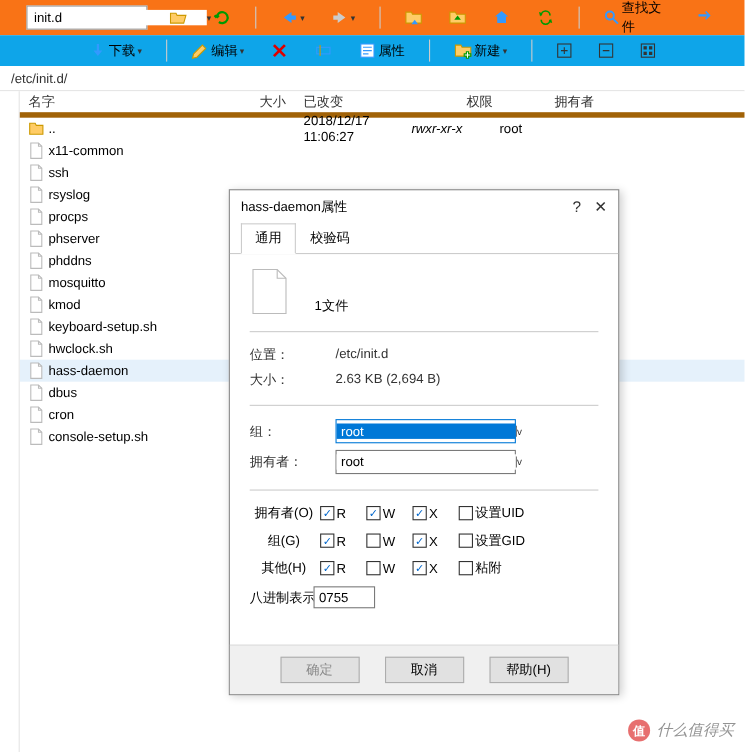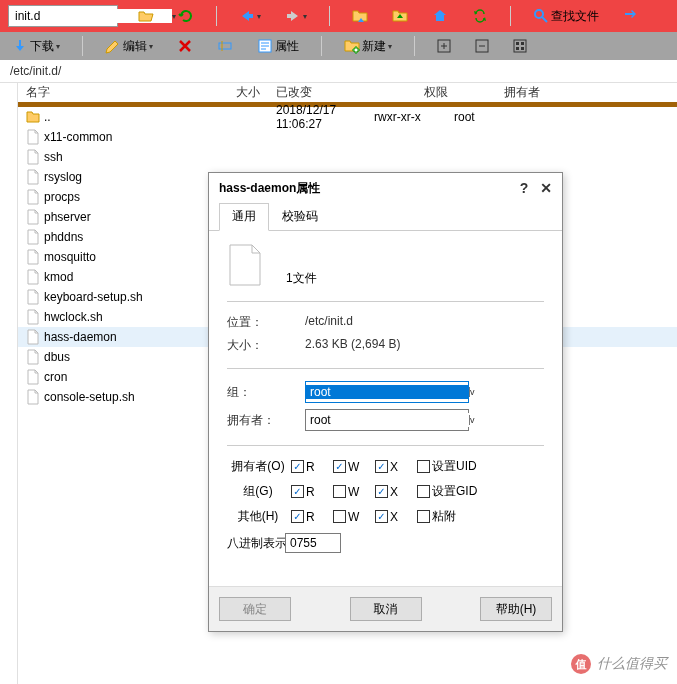--- a/index.html
+++ b/index.html
@@ -1,19 +1,19 @@
 <!DOCTYPE html>
 <html><head>
 <meta charset="utf-8">
 <style>
 * { box-sizing: border-box; margin: 0; padding: 0; font-family: "Microsoft YaHei", "Segoe UI", sans-serif; font-size: 12px; }
 body { background: #fff; width: 677px; height: 684px; position: relative; overflow: hidden; }
 
-.toolbar { display: flex; align-items: center; padding: 4px 8px; gap: 16px; background: #ef4444; height: 32px; }
-.toolbar2 { display: flex; align-items: center; padding: 4px 8px; gap: 16px; background: #a3a3a3; height: 28px; }
+.toolbar { display: flex; align-items: center; padding: 4px 24px; gap: 16px; background: #f97316; height: 32px; }
+.toolbar2 { display: flex; align-items: center; padding: 4px 8px; gap: 16px; background: #0ea5e9; height: 28px; justify-content: center; }
 .tb-sep { width: 1px; height: 20px; background: #ccc; margin: 0 2px; }
 .tb-btn { display: inline-flex; align-items: center; padding: 2px 4px; cursor: pointer; gap: 2px; }
 .dd-arrow { font-size: 8px; color: #333; }
 .addr-combo { display: flex; align-items: center; border: 1px solid #999; height: 22px; width: 110px; background: #fff; }
 .addr-combo .folder-ic { width: 16px; height: 16px; margin: 0 2px; }
 .addr-combo input { border: none; flex: 1; outline: none; padding: 0 2px; font-size: 12px; }
 
 .pathbar { background: #fff; padding: 2px 10px; font-size: 12px; color: #333; height: 22px; display: flex; align-items: center; }
 
 .main { display: flex; height: calc(100% - 82px); border-top: 1px solid #e0e0e0; }
@@ -25,27 +25,27 @@
 .col-size { width: 50px; text-align: right; padding-right: 8px; }
 .col-date { width: 148px; padding-left: 8px; }
 .col-perm { width: 80px; padding-left: 8px; }
 .col-owner { width: 80px; padding-left: 8px; }
 
 .list-body { }
 .list-row { display: flex; height: 20px; align-items: center; }
 .list-row.selected { background: #e5f1fb; }
 .list-row .fname { width: 200px; padding-left: 8px; display: flex; align-items: center; gap: 4px; }
 .list-row .fdate { width: 148px; padding-left: 58px; }
-.list-row .fperm { width: 80px; padding-left: 8px; }
+.list-row .fperm { width: 80px; padding-left: 8px; font-style: italic; }
 .list-row .fowner { width: 80px; padding-left: 8px; }
 
 .file-icon { width: 14px; height: 16px; display: inline-block; }
 
 .dialog { position: absolute; left: 208px; top: 172px; width: 355px; height: 460px; background: #fff; border: 1px solid #888; box-shadow: 2px 2px 8px rgba(0,0,0,0.2); }
-.dlg-title { display: flex; align-items: center; justify-content: space-between; padding: 6px 10px; height: 30px; font-weight: bold; }
+.dlg-title { display: flex; align-items: center; justify-content: space-between; padding: 6px 10px; height: 30px; }
 .dlg-title-text { font-size: 12px; }
 .dlg-title-btns { display: flex; gap: 12px; }
 .dlg-close, .dlg-help { cursor: pointer; font-size: 14px; color: #333; }
 
 .tabs { display: flex; padding: 0 10px; border-bottom: 1px solid #ccc; }
 .tab { padding: 4px 12px; border: 1px solid transparent; cursor: pointer; }
 .tab.active { border: 1px solid #ccc; border-bottom: 1px solid #fff; background: #fff; margin-bottom: -1px; }
 
 .dlg-body { padding: 12px 18px; }
 .file-info { display: flex; align-items: flex-end; gap: 23px; margin-bottom: 14px; }
@@ -61,21 +61,21 @@
 .combo.focused input { background: #0078d7; color: #fff; }
 .combo .combo-btn { width: 18px; text-align: center; border-left: 1px solid #7a7a7a; cursor: pointer; font-size: 9px; color: #333; }
 
 .perm-grid { display: grid; grid-template-columns: 62px 40px 40px 40px 70px; gap: 8px 2px; align-items: center; text-align: center; }
 .perm-grid label { display: flex; align-items: center; gap: 2px; }
 .chk { width: 13px; height: 13px; border: 1px solid #333; display: inline-flex; align-items: center; justify-content: center; font-size: 10px; color: #0066cc; }
 
 .octal-row { display: flex; align-items: center; margin-top: 8px; }
 .octal-row input { border: 1px solid #7a7a7a; width: 56px; height: 20px; padding: 0 4px; margin-left: -2px; }
 
-.dlg-buttons { position: absolute; bottom: 0; left: 0; right: 0; background: #f0f0f0; border-top: 1px solid #ddd; padding: 10px; display: flex; justify-content: space-between; gap: 8px; }
+.dlg-buttons { position: absolute; bottom: 0; left: 0; right: 0; background: #f0f0f0; border-top: 1px solid #ddd; padding: 10px; display: flex; justify-content: center; gap: 23px; }
 .dlg-buttons button { width: 72px; height: 24px; border: 1px solid #adadad; background: #e1e1e1; cursor: pointer; }
 .dlg-buttons button:disabled { color: #888; }
 
 .watermark { position: absolute; right: 10px; bottom: 10px; display: flex; align-items: center; gap: 6px; opacity: 0.7; }
 .watermark-circle { width: 20px; height: 20px; border-radius: 50%; background: #d33; color: #fff; display: flex; align-items: center; justify-content: center; font-size: 11px; font-weight: bold; }
 .watermark-text { font-size: 14px; color: #666; font-style: italic; }
 </style>
 </head>
 <body>
 

